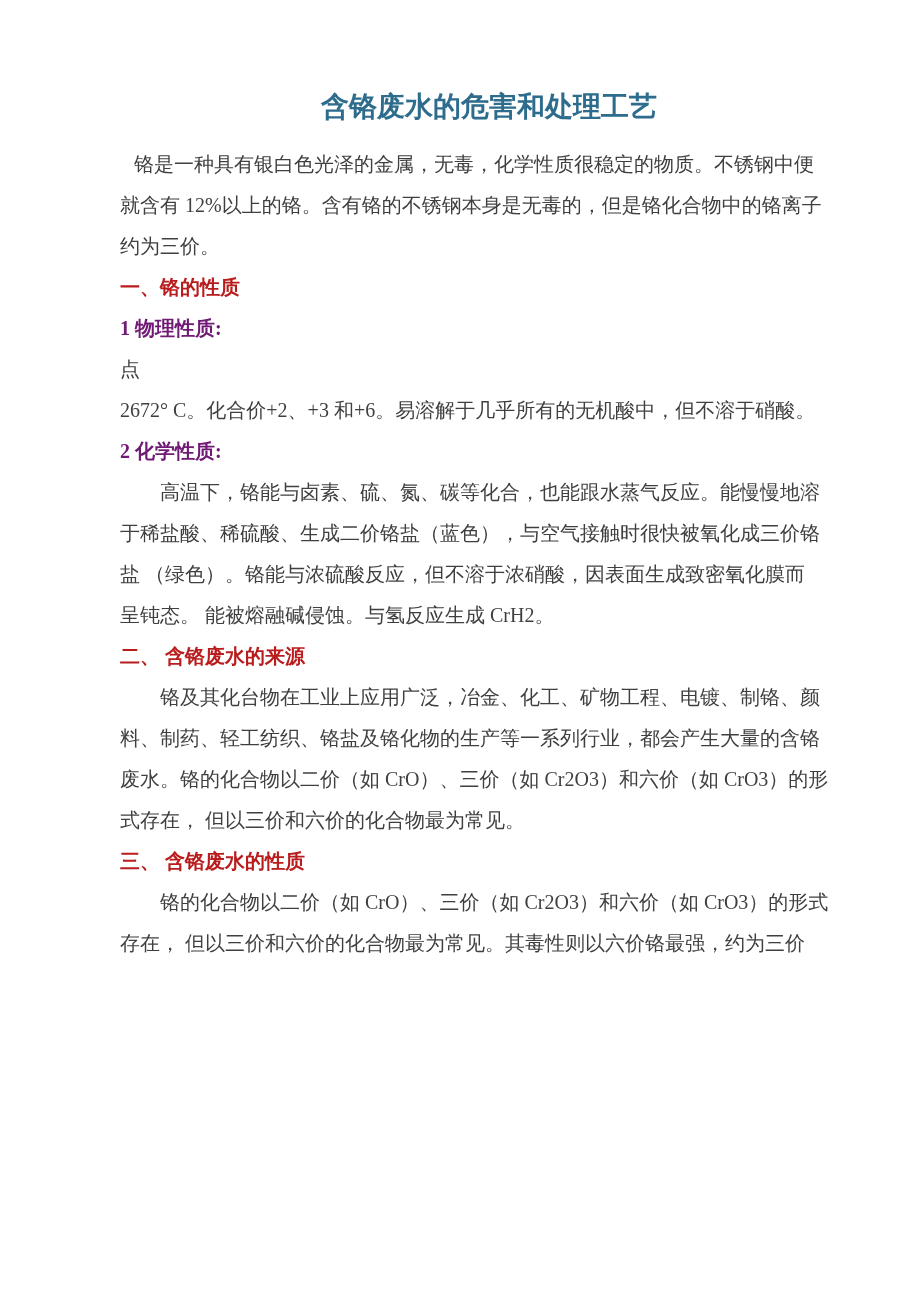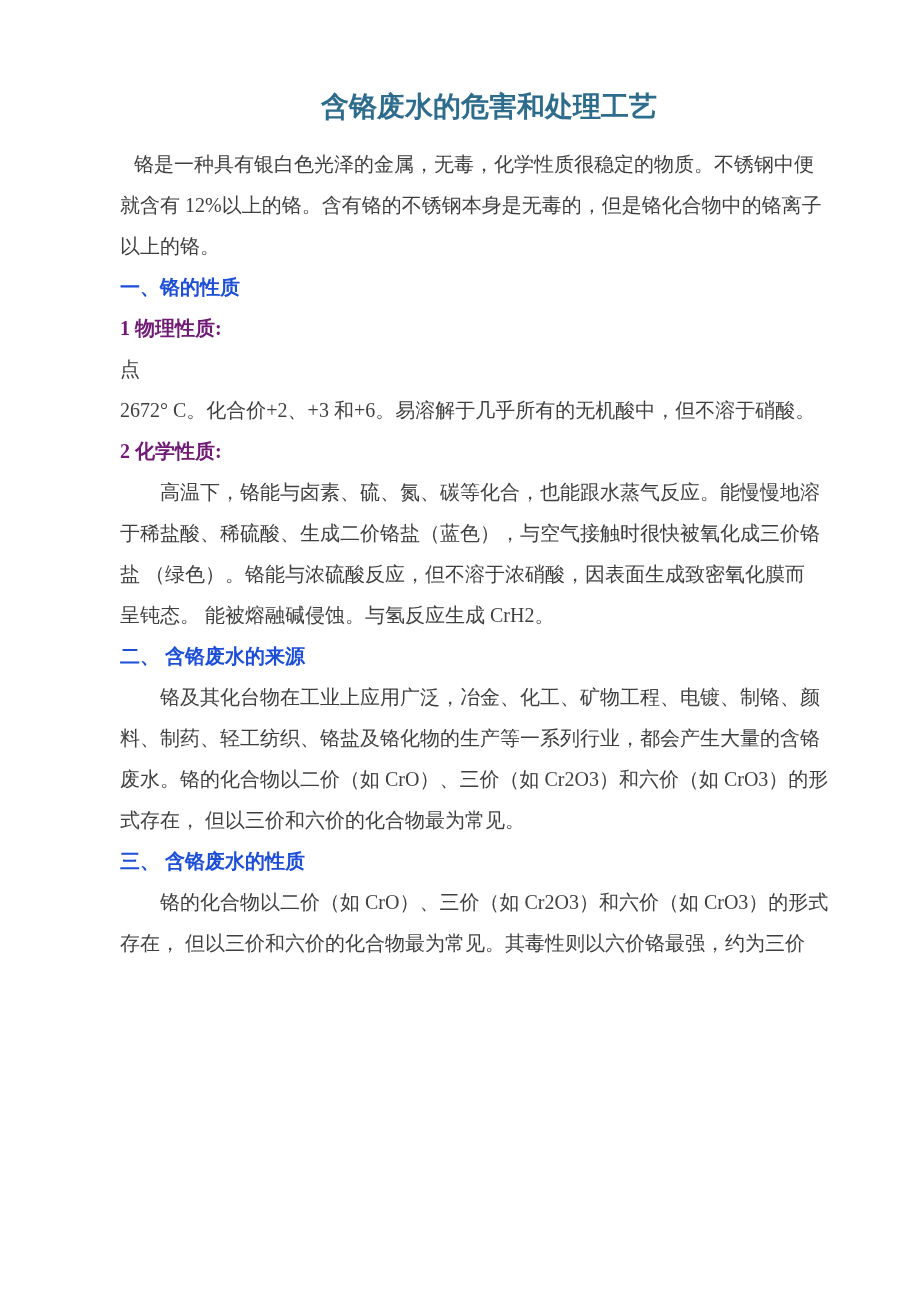--- a/index.html
+++ b/index.html
@@ -34,40 +34,40 @@
     height: 41px;
     line-height: 41px;
     font-size: 20px;
     color: #3f3f3f;
     white-space: nowrap;
     overflow: hidden;
   }
   .indent-sm { padding-left: 14px; }   
   .indent-lg { padding-left: 40px; }   
   .h-red {
-    color: #1d4ed8;
+    color: #b91c1c;
     font-weight: bold;
   }
   .h-olive {
     color: #701a75;
     font-weight: bold;
   }
 </style>
 </head>
 <body>
 
 <div class="page">
 
   <div class="doc-title">含铬废水的危害和处理工艺</div>
 
   <div class="doc-body">
 
     <div class="line indent-sm">铬是一种具有银白色光泽的金属，无毒，化学性质很稳定的物质。不锈钢中便</div>
     <div class="line">就含有 12%以上的铬。含有铬的不锈钢本身是无毒的，但是铬化合物中的铬离子</div>
-    <div class="line">以上的铬。</div>
+    <div class="line">约为三价。</div>
 
     <div class="line h-red">一、铬的性质</div>
     <div class="line h-olive">1 物理性质:</div>
 
     <div class="line">点</div>
     <div class="line">2672° C。化合价+2、+3 和+6。易溶解于几乎所有的无机酸中，但不溶于硝酸。</div>
 
     <div class="line h-olive">2 化学性质:</div>
 
     <div class="line indent-lg">高温下，铬能与卤素、硫、氮、碳等化合，也能跟水蒸气反应。能慢慢地溶</div>

